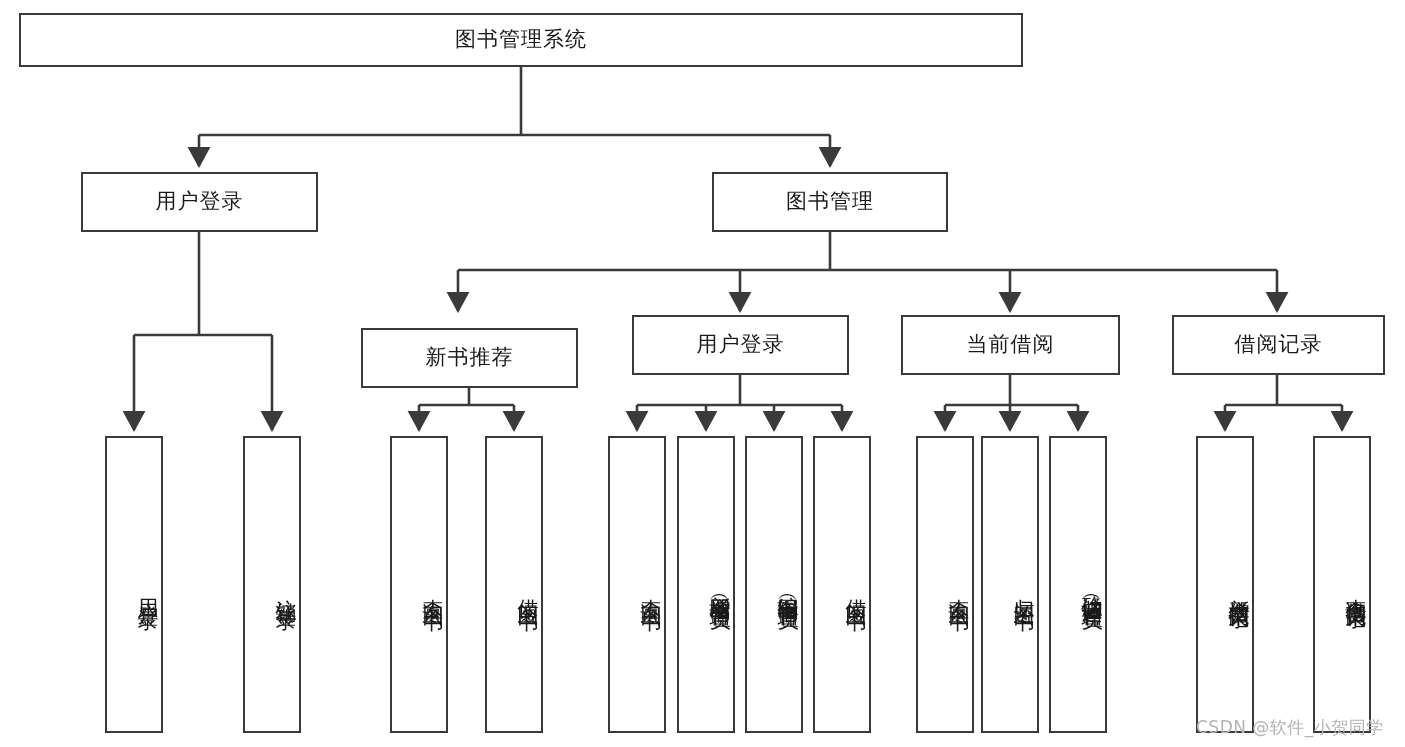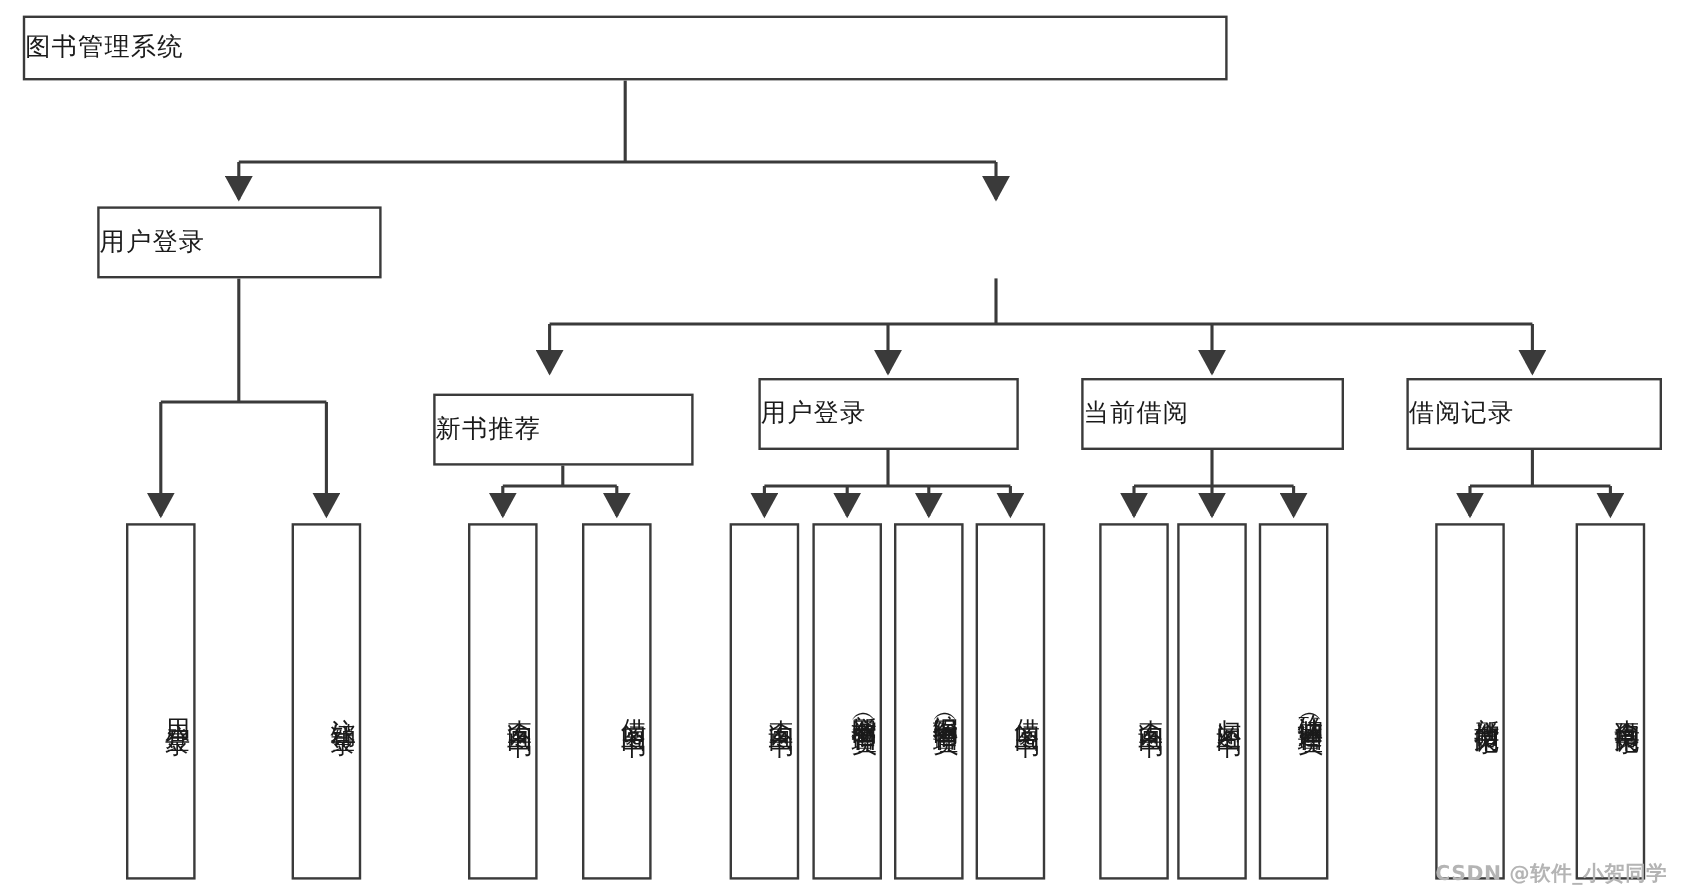--- a/index.html
+++ b/index.html
@@ -26,20 +26,21 @@
     height: 747px;
     pointer-events: none;
   }
   .node {
     position: absolute;
     box-sizing: border-box;
     background: #ffffff;
     border: 2px solid #3a3a3a;
     display: flex;
     align-items: center;
+    justify-content: center;
     color: #1a1a1a;
   }
   .node.horizontal {
     font-size: 21px;
     letter-spacing: 1px;
     line-height: 1.2;
     text-align: center;
   }
   .node.vertical {
     writing-mode: vertical-rl;
@@ -125,20 +126,23 @@
   </svg>
 
   <div class="node horizontal" style="left:19px; top:13px; width:1004px; height:54px;">
     <span class="node-label">图书管理系统</span>
   </div>
 
   <div class="node horizontal" style="left:81px; top:172px; width:237px; height:60px;">
     <span class="node-label">用户登录</span>
   </div>
 
+  <div class="node horizontal" style="left:712px; top:172px; width:236px; height:60px;">
+    <span class="node-label">图书管理</span>
+  </div>
 
   <div class="node horizontal" style="left:361px; top:328px; width:217px; height:60px;">
     <span class="node-label">新书推荐</span>
   </div>
 
   <div class="node horizontal" style="left:632px; top:315px; width:217px; height:60px;">
     <span class="node-label">用户登录</span>
   </div>
 
   <div class="node horizontal" style="left:1172px; top:315px; width:213px; height:60px;">
@@ -194,15 +198,15 @@
   </div>
 
   <div class="node vertical tall-text" style="left:1196px; top:436px; width:58px; height:297px;">
     <span class="node-label">新增借阅记录</span>
   </div>
 
   <div class="node vertical tall-text" style="left:1313px; top:436px; width:58px; height:297px;">
     <span class="node-label">查询借阅记录</span>
   </div>
 
-  <div class="watermark" style="left:1196px; top:716px;font-weight:bold;">CSDN @软件_小贺同学</div>
+  <div class="watermark" style="left:1196px; top:716px;">CSDN @软件_小贺同学</div>
 
 </div>
 
 </body></html>

